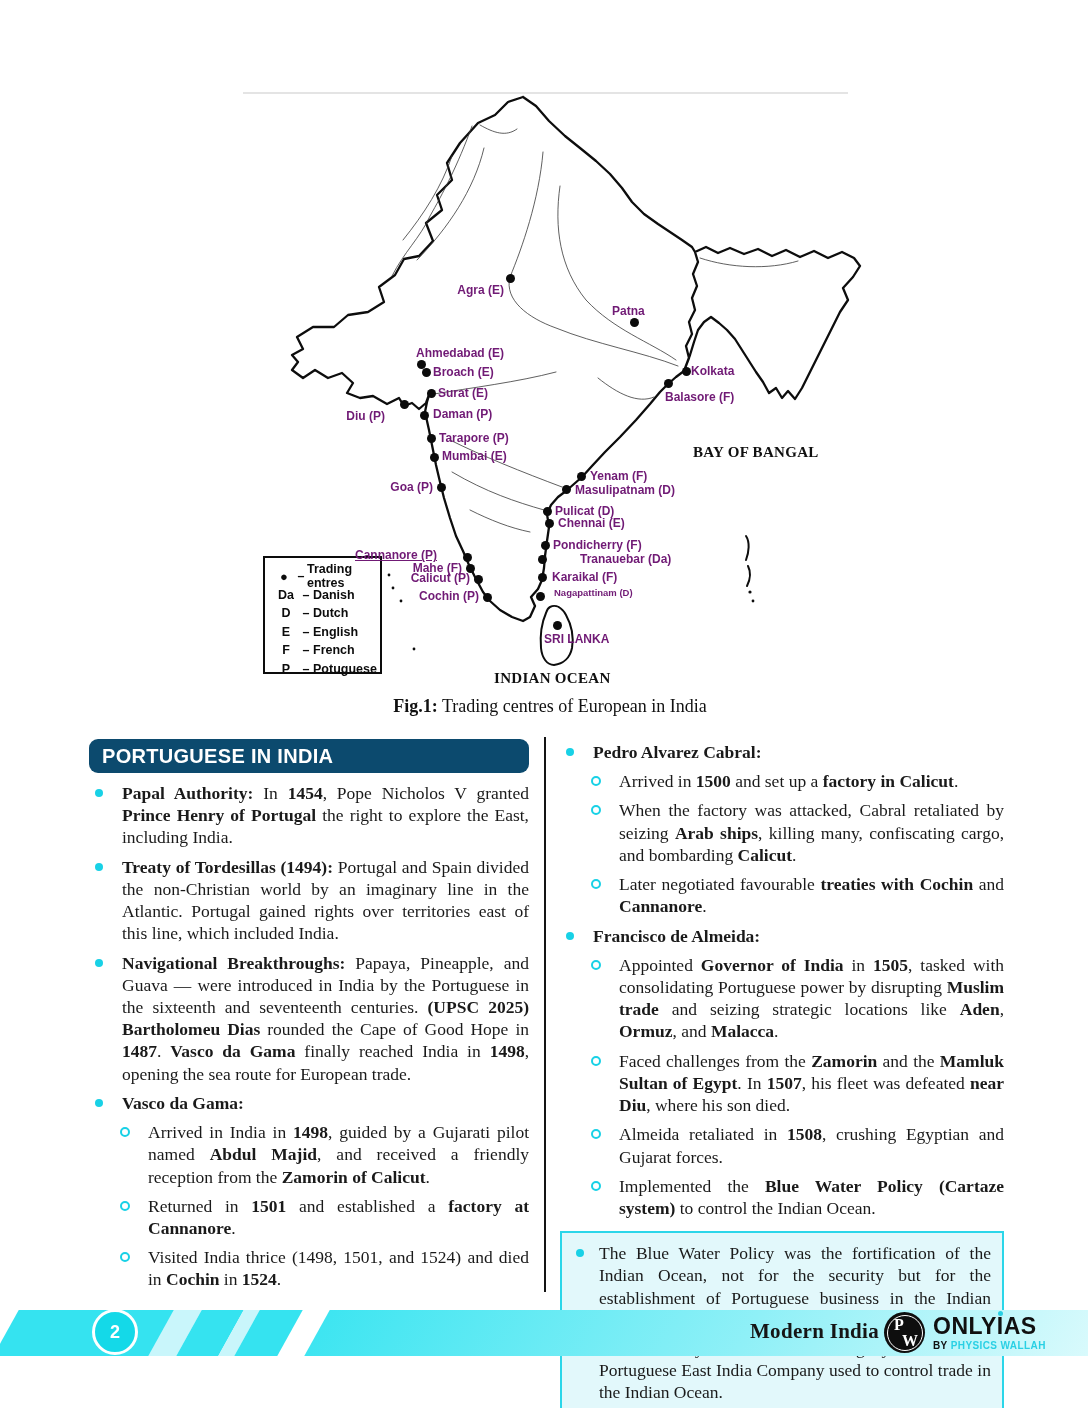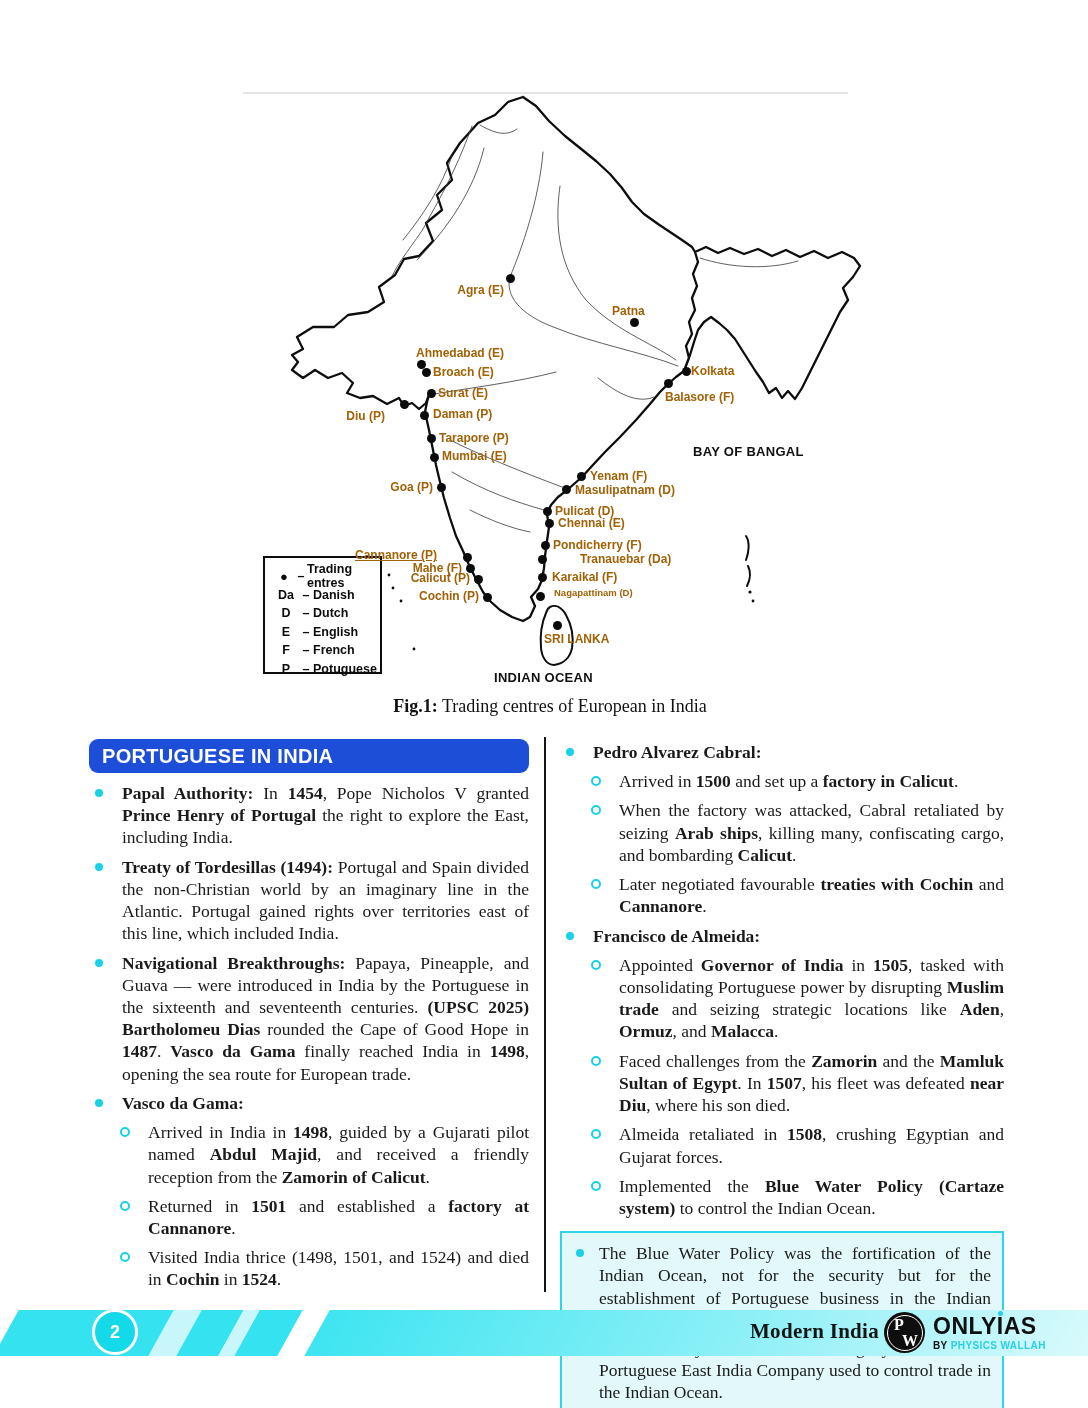--- a/index.html
+++ b/index.html
@@ -8,43 +8,43 @@
 
   
   #map-layer{position:absolute;left:0;top:0;width:1088px;height:1408px;pointer-events:none;}
   #top-rule{position:absolute;left:243px;top:92px;width:605px;height:2px;background:#e4e4e4;}
   #map-svg{position:absolute;left:0;top:0;}
   .outline{fill:none;stroke:#0d0d0d;stroke-width:2.3;stroke-linejoin:round;stroke-linecap:round;}
   .thin{fill:none;stroke:#3a3a3a;stroke-width:0.9;stroke-linecap:round;opacity:.9;}
   .isle{fill:none;stroke:#0d0d0d;stroke-width:2;stroke-linecap:round;}
   .mdot{position:absolute;width:9px;height:9px;border-radius:50%;background:#0b0b0b;}
   .mlabel{position:absolute;font-family:"Liberation Sans",sans-serif;font-weight:700;
-          font-size:12px;line-height:13px;color:#a16207;white-space:nowrap;}
+          font-size:12px;line-height:13px;color:#701a75;white-space:nowrap;}
   .msmall{font-size:9.5px;}
-  .sealabel{position:absolute;font-family:Liberation Sans, sans-serif;font-weight:700;
-            font-size:13px;letter-spacing:.3px;color:#101010;white-space:nowrap;}
+  .sealabel{position:absolute;font-family:Liberation Serif, serif;font-weight:700;
+            font-size:15px;letter-spacing:.3px;color:#101010;white-space:nowrap;}
 
   
   #legend{position:absolute;left:263px;top:556px;width:119px;height:118px;border:2px solid #0c0c0c;
           background:#fff;box-sizing:border-box;padding:9px 0 0 8px;}
   .lrow{display:flex;align-items:center;height:18.5px;font-family:"Liberation Sans",sans-serif;
         font-size:12.5px;font-weight:700;color:#0c0c0c;}
   .lsym{width:26px;text-align:center;}
   .ldot{font-size:13px;}
   .ldash{width:14px;text-align:center;}
 
   
   #caption{position:absolute;left:240px;top:696px;width:620px;text-align:center;
            font-size:18px;color:#111;}
 
   
   #col-divider{position:absolute;left:544px;top:737px;width:2px;height:555px;background:#141414;}
   #left-col{position:absolute;left:89px;top:739px;width:440px;}
   #right-col{position:absolute;left:560px;top:741px;width:444px;}
-  .section-heading{height:34px;background:#1d4ed8;border-radius:9px;color:#fff;
+  .section-heading{height:34px;background:#0c4a6e;border-radius:9px;color:#fff;
       font-family:"Liberation Sans",sans-serif;font-weight:700;font-size:20px;line-height:34px;
       padding-left:13px;letter-spacing:.3px;margin-bottom:9px;}
   .entry{position:relative;margin-bottom:7px;text-align:justify;font-size:17.5px;line-height:1.27;}
   .entry.b{padding-left:33px;}
   .entry.b>.marker{position:absolute;left:6px;top:7px;width:8px;height:8px;border-radius:50%;background:#18d1e6;}
   .entry.s{padding-left:59px;}
   .entry.s>.marker{position:absolute;left:31px;top:6px;width:10px;height:10px;border-radius:50%;
       border:2.5px solid #18d1e6;background:#fff;box-sizing:border-box;}
   .subheading{font-family:"Liberation Sans",sans-serif;font-weight:700;font-size:19px;
       margin:10px 0 9px 0;color:#111;}

